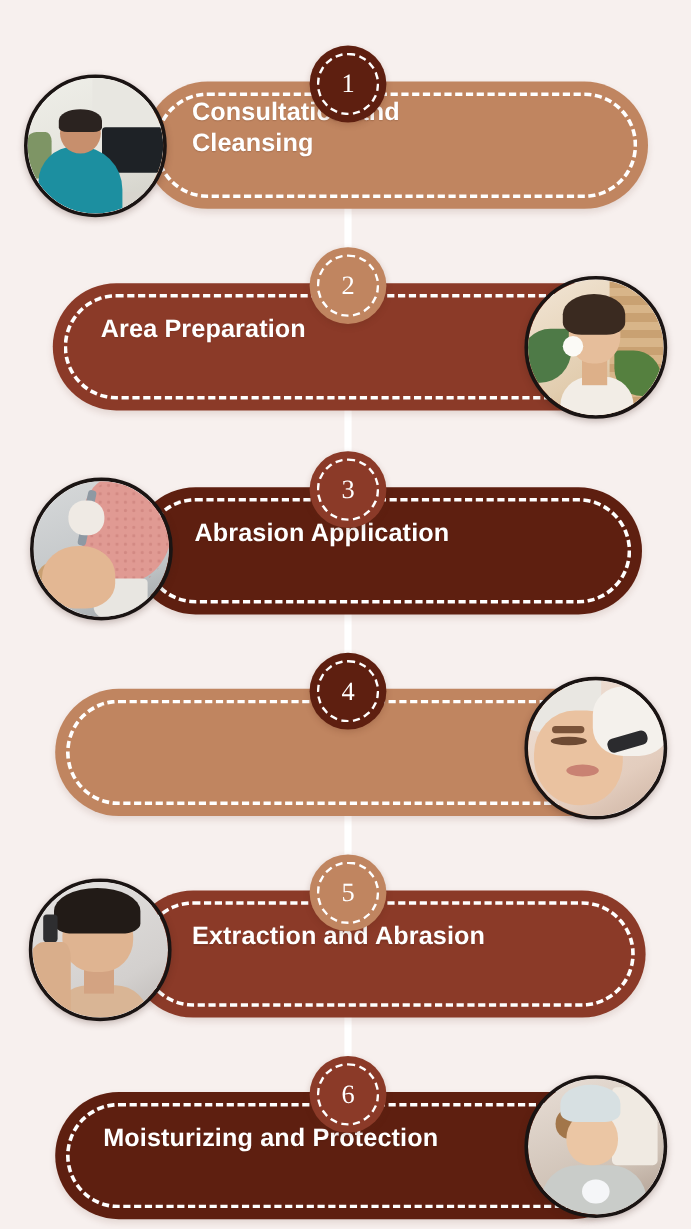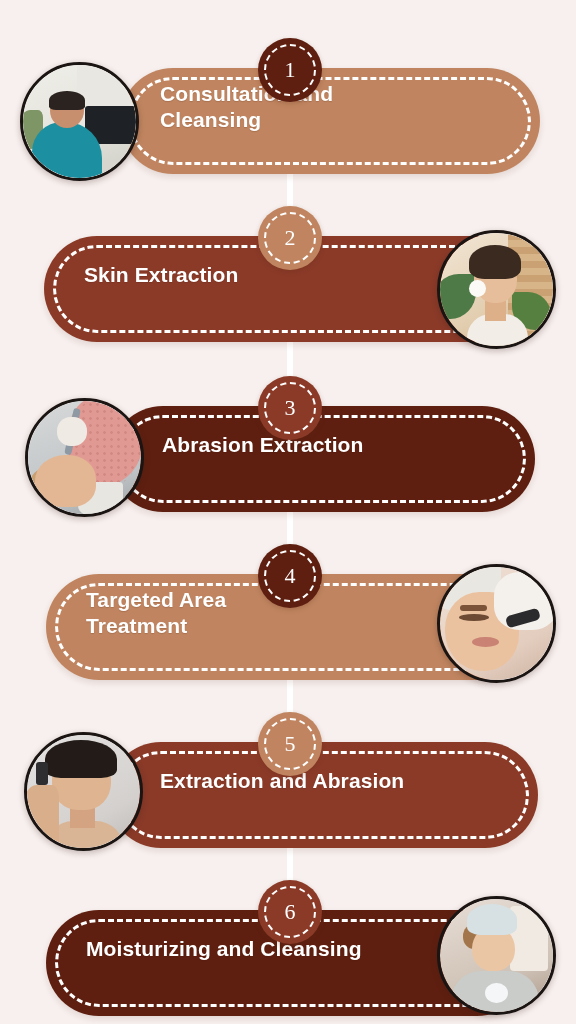--- a/index.html
+++ b/index.html
@@ -229,21 +229,21 @@
     <div class="badge" style="background:#5E1F10;">
       <div class="ring"></div>
       <div class="num">1</div>
     </div>
   </div>
 
   <div class="step" style="top:222px;">
     <div class="bar tone-mid" style="left:44px;width:486px;">
       <div class="dash"></div>
     </div>
-    <div class="bar-label" style="left:84px;width:300px;">Skin Extraction</div>
+    <div class="bar-label" style="left:84px;width:300px;">Area Preparation</div>
     <div class="photo photo-right" style="top:8px;">
       <div class="photo-inner">
         <div class="scene s2">
           <div class="sky"></div>
             <div class="slat"></div>
           <div class="leaf"></div>
             <div class="leaf2"></div>
           <div class="body"></div>
             <div class="neck"></div>
           <div class="head"></div>
@@ -255,21 +255,21 @@
     <div class="badge" style="background:#C08560;">
       <div class="ring"></div>
       <div class="num">2</div>
     </div>
   </div>
 
   <div class="step" style="top:392px;">
     <div class="bar tone-dark" style="left:110px;width:425px;">
       <div class="dash"></div>
     </div>
-    <div class="bar-label" style="left:162px;width:320px;">Abrasion Extraction</div>
+    <div class="bar-label" style="left:162px;width:320px;">Abrasion Application</div>
     <div class="photo photo-left" style="top:6px;left:25px;">
       <div class="photo-inner">
         <div class="scene s3">
           <div class="sky"></div>
             <div class="sleeve"></div>
             <div class="dots"></div>
           <div class="drape"></div>
             <div class="hair"></div>
             <div class="face"></div>
           <div class="wand"></div>
@@ -280,21 +280,20 @@
     <div class="badge" style="background:#8B3A28;">
       <div class="ring"></div>
       <div class="num">3</div>
     </div>
   </div>
 
   <div class="step" style="top:560px;">
     <div class="bar tone-light" style="left:46px;width:484px;">
       <div class="dash"></div>
     </div>
-    <div class="bar-label" style="left:86px;width:200px;">Targeted Area Treatment</div>
     <div class="photo photo-right" style="top:4px;">
       <div class="photo-inner">
         <div class="scene s4">
           <div class="sky"></div>
             <div class="towel"></div>
             <div class="face"></div>
           <div class="brow"></div>
             <div class="eye"></div>
             <div class="lip"></div>
           <div class="glove"></div>
@@ -329,21 +328,21 @@
     <div class="badge" style="background:#C08560;">
       <div class="ring"></div>
       <div class="num">5</div>
     </div>
   </div>
 
   <div class="step" style="top:896px;">
     <div class="bar tone-dark" style="left:46px;width:484px;">
       <div class="dash"></div>
     </div>
-    <div class="bar-label" style="left:86px;width:360px;">Moisturizing and Cleansing</div>
+    <div class="bar-label" style="left:86px;width:360px;">Moisturizing and Protection</div>
     <div class="photo photo-right" style="top:0px;">
       <div class="photo-inner">
         <div class="scene s6">
           <div class="sky"></div>
             <div class="win"></div>
           <div class="robe"></div>
             <div class="hair"></div>
           <div class="head"></div>
             <div class="turb"></div>
             <div class="jar"></div>

